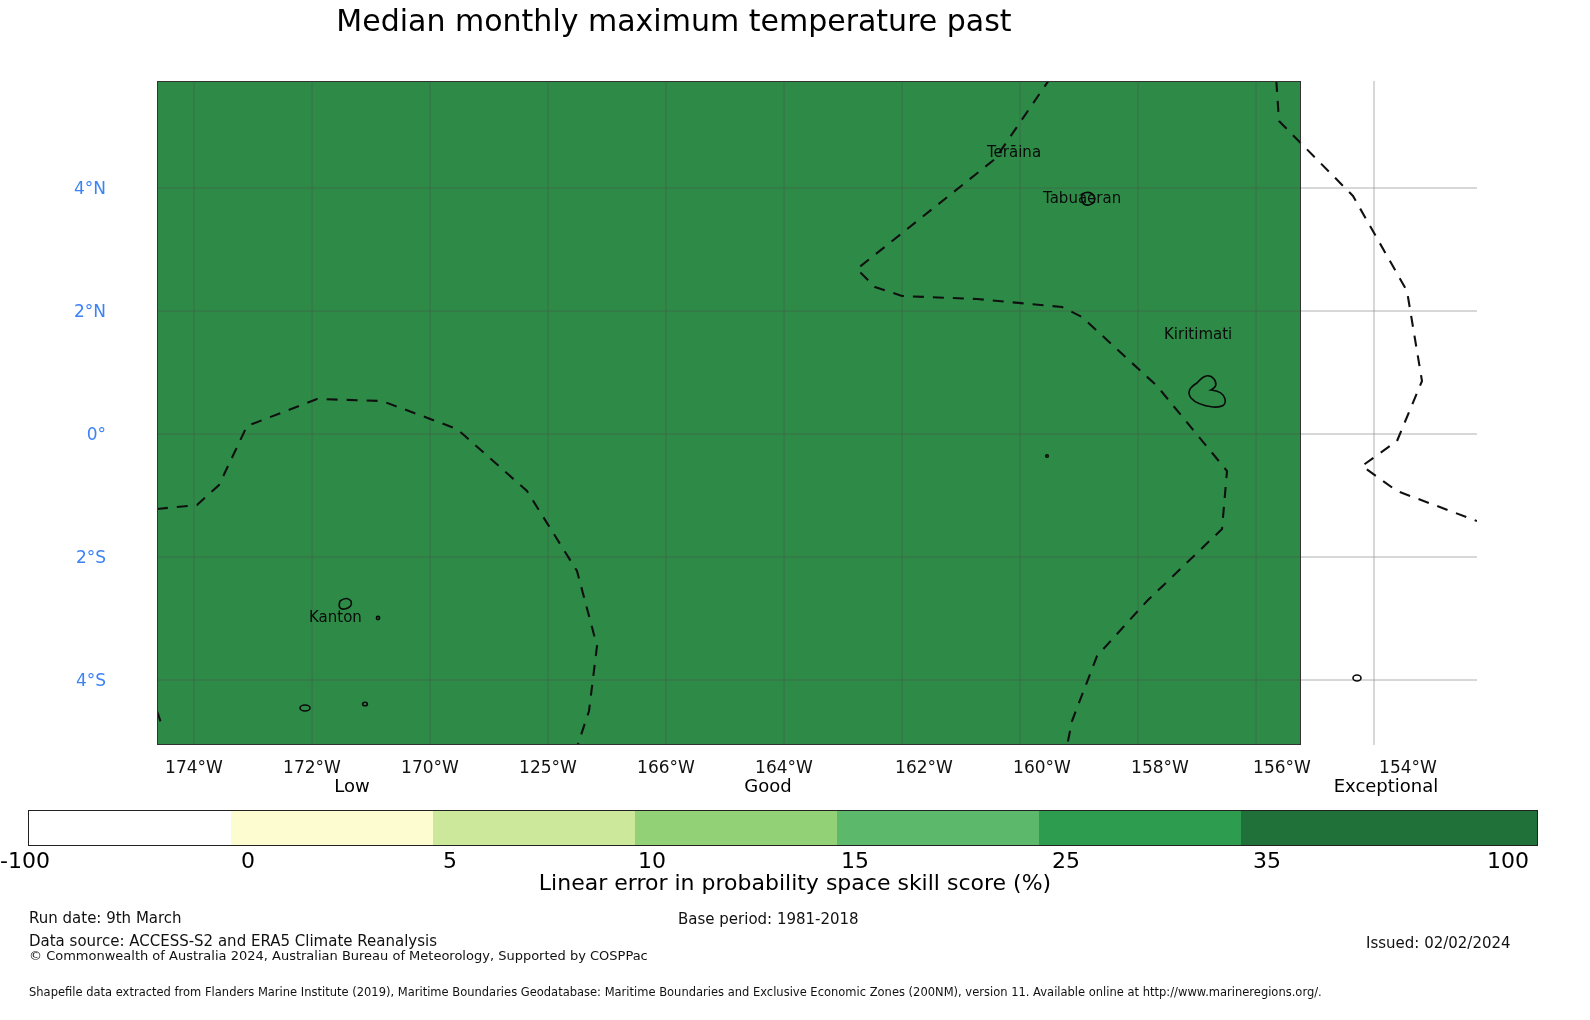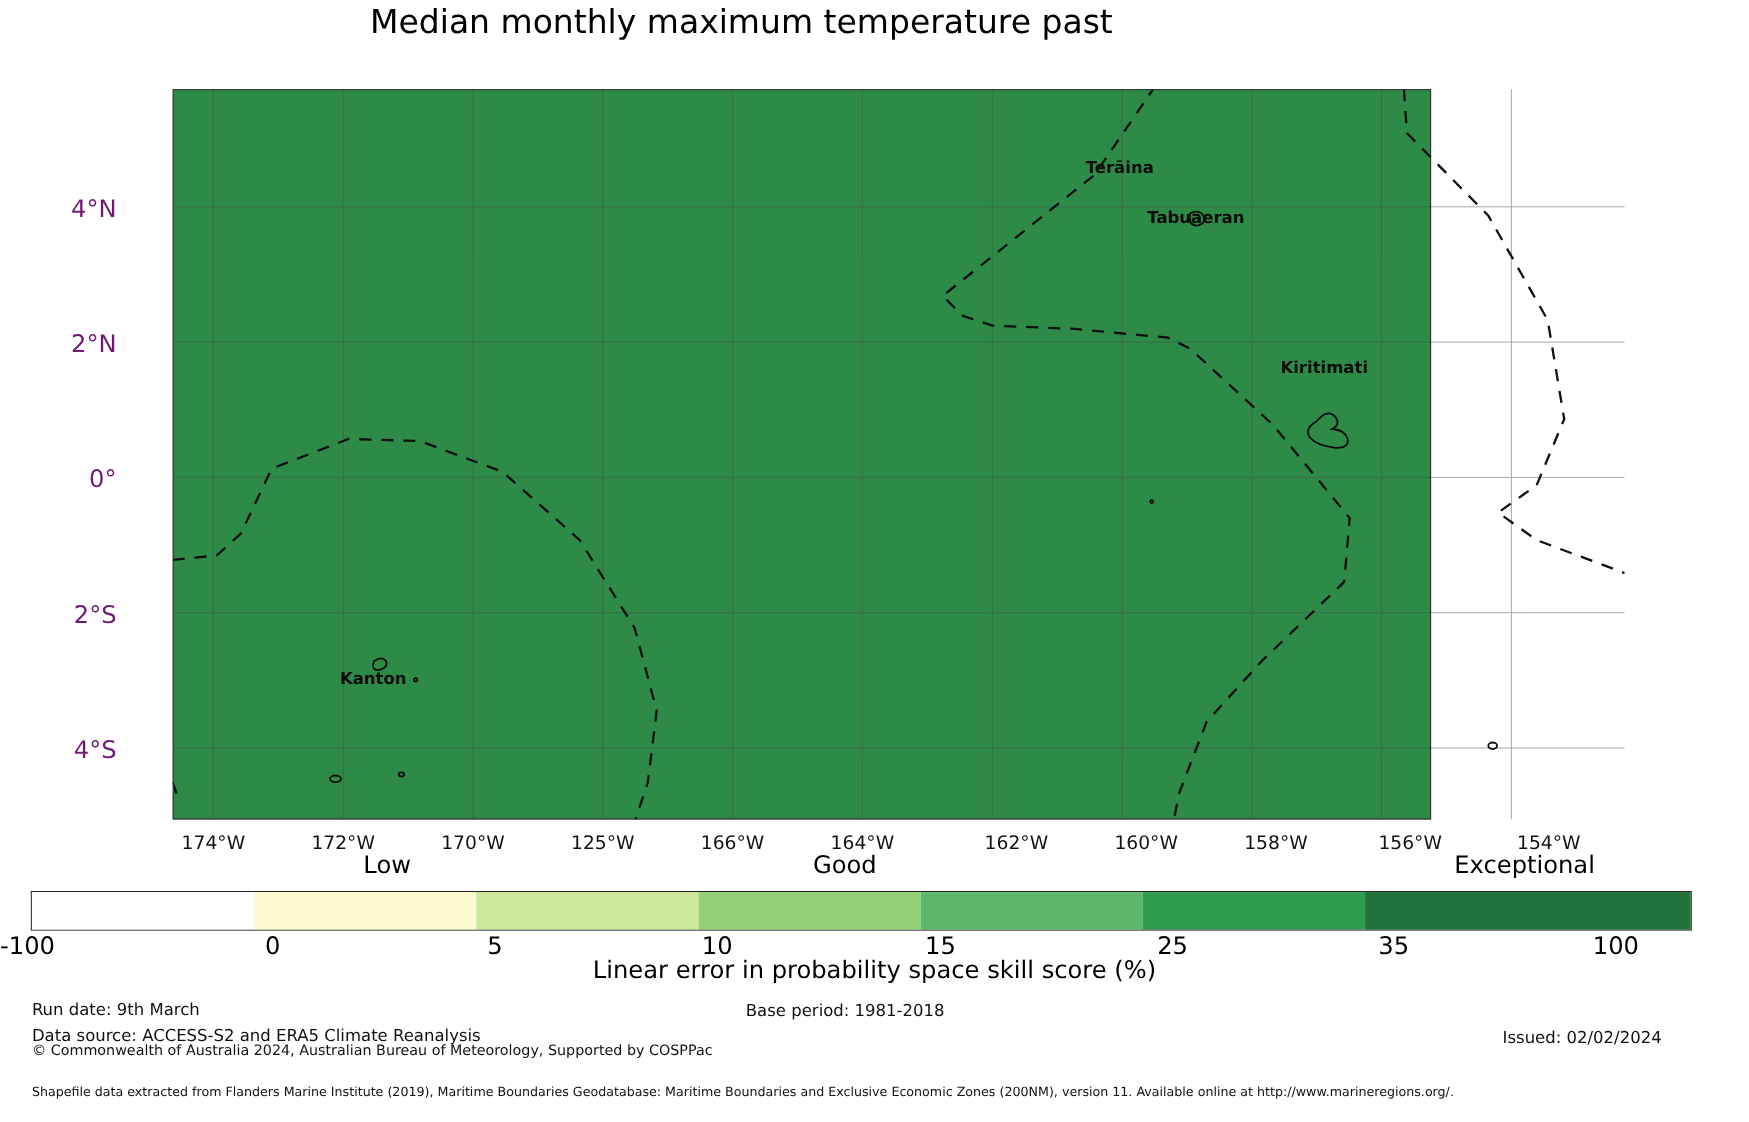--- a/index.html
+++ b/index.html
@@ -1,25 +1,25 @@
 <!DOCTYPE html>
 <html><head>
 <meta charset="utf-8">
 <style>
   html,body{margin:0;padding:0;background:#ffffff;}
   body{width:1590px;height:1020px;position:relative;font-family:"DejaVu Sans","Liberation Sans",sans-serif;color:#000;}
   .title{position:absolute;left:0;top:2px;width:1348px;text-align:center;font-size:30px;line-height:38px;color:#000;}
-  .map-wrap{position:absolute;left:157px;top:81px;width:1144px;height:664px;font-weight:bold;}
+  .map-wrap{position:absolute;left:157px;top:81px;width:1144px;height:664px;}
   .map-fill{position:absolute;inset:0;background:#2e8b47;}
   .map-border{position:absolute;inset:0;border:1px solid #333;box-sizing:border-box;}
-  .ylabel{position:absolute;right:1484px;width:60px;text-align:right;font-size:22px;color:#701a75;transform:translateY(-10px);}
+  .ylabel{position:absolute;right:1484px;width:60px;text-align:right;font-size:17px;color:#3b82f6;transform:translateY(-10px);}
   .xlabel{position:absolute;top:757px;width:120px;text-align:center;font-size:17px;color:#111;}
   .isl-name{position:absolute;font-size:15px;color:#0b0b0b;white-space:nowrap;}
   svg.overlay{position:absolute;inset:0;width:1320px;height:664px;}
-  .cat-lab{position:absolute;top:775px;font-size:22px;text-align:center;width:300px;}
+  .cat-lab{position:absolute;top:775px;font-size:18px;text-align:center;width:300px;}
   .cbar{position:absolute;left:28px;top:810px;width:1510px;height:36px;border:1px solid #222;box-sizing:border-box;display:flex;}
   .cseg{height:100%;}
   .ctick{position:absolute;top:848px;font-size:22px;text-align:center;width:120px;}
   .cbar-title{position:absolute;left:0;top:870px;width:1590px;text-align:center;font-size:22px;}
   .foot{position:absolute;font-size:15px;color:#111;white-space:nowrap;}
   .foot-small{position:absolute;font-size:11.5px;color:#111;white-space:nowrap;}
 </style>
 </head>
 <body>
 
@@ -114,21 +114,21 @@
   <div class="cseg" style="width:19.6%;background:#20703a;"></div>
 </div>
 
 <div class="ctick" style="left:-28px;text-align:left;padding-left:28px;width:120px;">-100</div>
 <div class="ctick" style="left:188px;">0</div>
 <div class="ctick" style="left:390px;">5</div>
 <div class="ctick" style="left:592px;">10</div>
 <div class="ctick" style="left:795px;">15</div>
 <div class="ctick" style="left:1006px;">25</div>
 <div class="ctick" style="left:1207px;">35</div>
-<div class="ctick" style="left:1448px;text-align:left;width:120px;">100</div>
+<div class="ctick" style="left:1448px;text-align:center;width:120px;">100</div>
 
 <div class="cbar-title">Linear error in probability space skill score (%)</div>
 
 <div class="foot" style="left:29px;top:909px;">Run date: 9th March</div>
 <div class="foot" style="left:29px;top:932px;">Data source: ACCESS-S2 and ERA5 Climate Reanalysis</div>
 <div class="foot" style="left:29px;top:948px;font-size:13px;">© Commonwealth of Australia 2024, Australian Bureau of Meteorology, Supported by COSPPac</div>
 <div class="foot" style="left:678px;top:910px;">Base period: 1981-2018</div>
 <div class="foot" style="left:1366px;top:934px;">Issued: 02/02/2024</div>
 <div class="foot-small" style="left:29px;top:985px;">Shapefile data extracted from Flanders Marine Institute (2019), Maritime Boundaries Geodatabase: Maritime Boundaries and Exclusive Economic Zones (200NM), version 11. Available online at http://www.marineregions.org/.</div>
 

